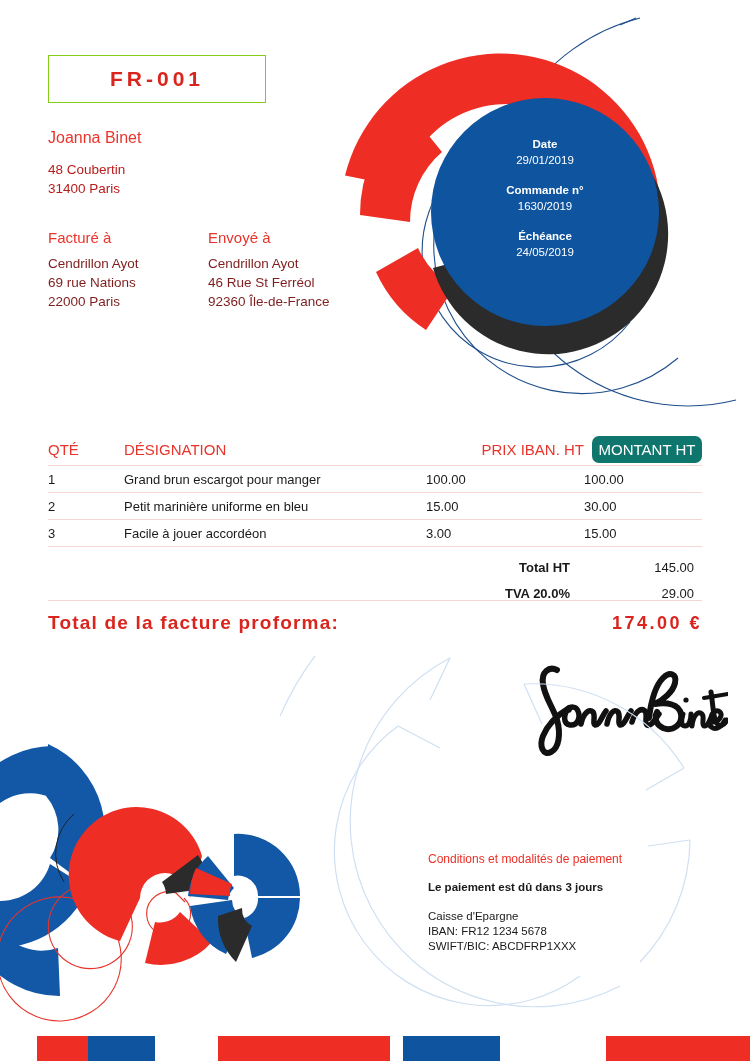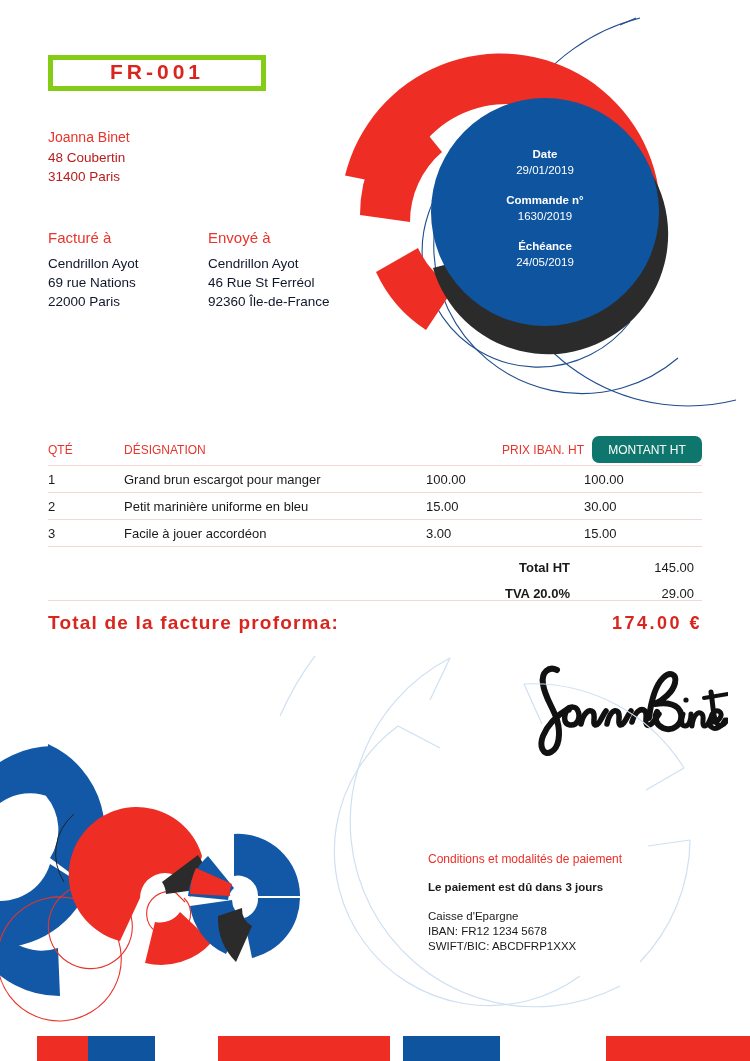--- a/index.html
+++ b/index.html
@@ -11,42 +11,42 @@
   .page{position:absolute;inset:0;width:750px;height:1061px;background:#fff;overflow:hidden;}
 
   
   .deco{position:absolute;pointer-events:none;}
   #deco-top{right:0;top:0;width:420px;height:420px;}
   #deco-bottom-left{left:0;bottom:25px;width:320px;height:300px;}
   #deco-bottom-right{right:0;bottom:25px;width:470px;height:380px;}
 
   
   .inv-box{
-    position:absolute;left:48px;top:55px;width:218px;height:36px;
-    border:5px solid #84cc16;box-sizing:border-box;
-    display:flex;align-items:flex-start;justify-content:center;background:#fff;
+    position:absolute;left:48px;top:55px;width:218px;height:48px;
+    border:1px solid #84cc16;box-sizing:border-box;
+    display:flex;align-items:center;justify-content:center;background:#fff;
   }
   .inv-box .num{
     color:#d9251d;font-size:21px;font-weight:bold;letter-spacing:4px;
   }
 
   
   .sender{position:absolute;left:48px;top:128px;line-height:19px;font-size:13.5px;}
-  .sender .name{color:#e8342b;font-size:14px;margin-bottom:1px;}
+  .sender .name{color:#e8342b;font-size:16px;margin-bottom:13px;}
   .sender .line{color:#b91c1c;}
 
   
   .addr-wrap{position:absolute;left:48px;top:228px;display:flex;gap:0;}
   .addr{width:160px;font-size:13.5px;line-height:19px;}
   .addr .head{color:#e8342b;font-size:15px;margin-bottom:7px;}
-  .addr .line{color:#0f172a;}
+  .addr .line{color:#7f1d1d;}
 
   
   .table{position:absolute;left:48px;top:436px;width:654px;}
-  .t-head{display:flex;align-items:stretch;color:#e8342b;font-size:12px;height:27px;}
+  .t-head{display:flex;align-items:stretch;color:#e8342b;font-size:15px;height:27px;}
   .t-head .cell{display:flex;align-items:center;}
   .c-qte{width:76px;}
   .c-des{flex:1;}
   .c-pu{width:150px;justify-content:flex-end;padding-right:8px;}
   .c-mt{width:110px;justify-content:center;}
   .t-head .c-mt{background:#0f766e;color:#fff;border-radius:7px;}
   .t-rule{height:1px;background:#f6d6d4;margin-top:2px;}
   .t-row{display:flex;font-size:13px;height:26px;align-items:center;color:#1a1a1a;}
   .t-row .c-mt{justify-content:flex-end;padding-right:8px;}
   .t-row .c-pu{justify-content:flex-end;padding-right:8px;}
@@ -115,21 +115,21 @@
                L 148 256
                A 74 74 0 1 0 238 163 Z" fill="#2b2b2b"></path>
     </g>
 
     <circle cx="215" cy="212" r="114" fill="#0f549e"></circle>
 
     <path d="M 118 272 L 150 250 L 150 300 Z" fill="#0f549e"></path>
   </svg>
 
   <div style="position:absolute;right:0;top:0;width:420px;height:420px;pointer-events:none;">
-    <div style="position:absolute;left:110px;top:146px;width:210px;text-align:center;color:#fff;font-size:11.5px;line-height:16px;">
+    <div style="position:absolute;left:110px;top:136px;width:210px;text-align:center;color:#fff;font-size:11.5px;line-height:16px;">
       <div style="font-weight:bold;">Date</div>
       <div>29/01/2019</div>
       <div style="height:14px;"></div>
       <div style="font-weight:bold;">Commande n°</div>
       <div>1630/2019</div>
       <div style="height:14px;"></div>
       <div style="font-weight:bold;">Échéance</div>
       <div>24/05/2019</div>
     </div>
   </div>

